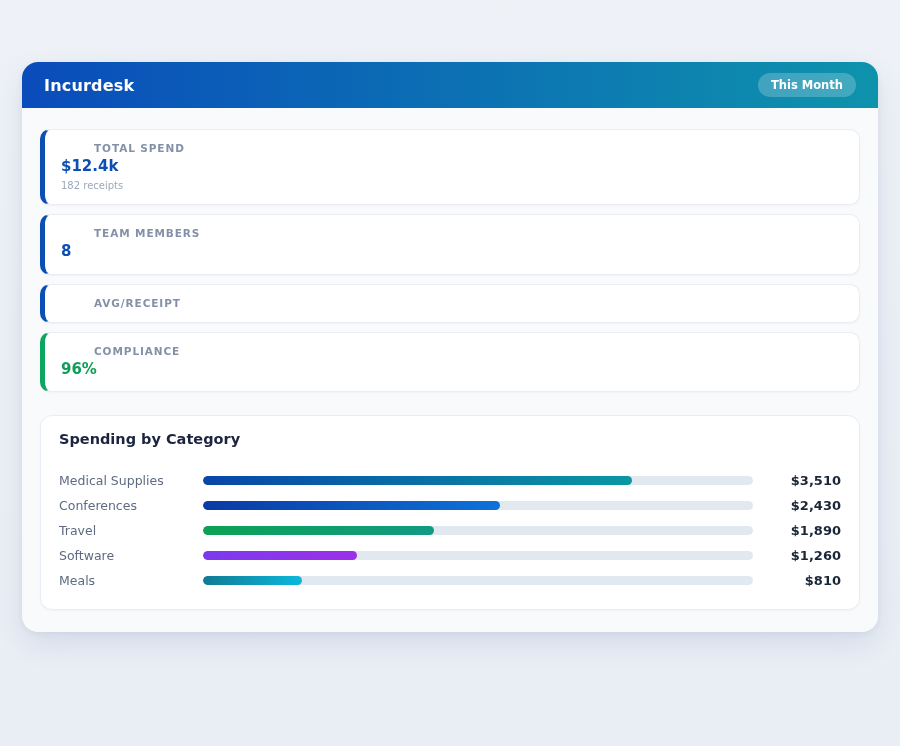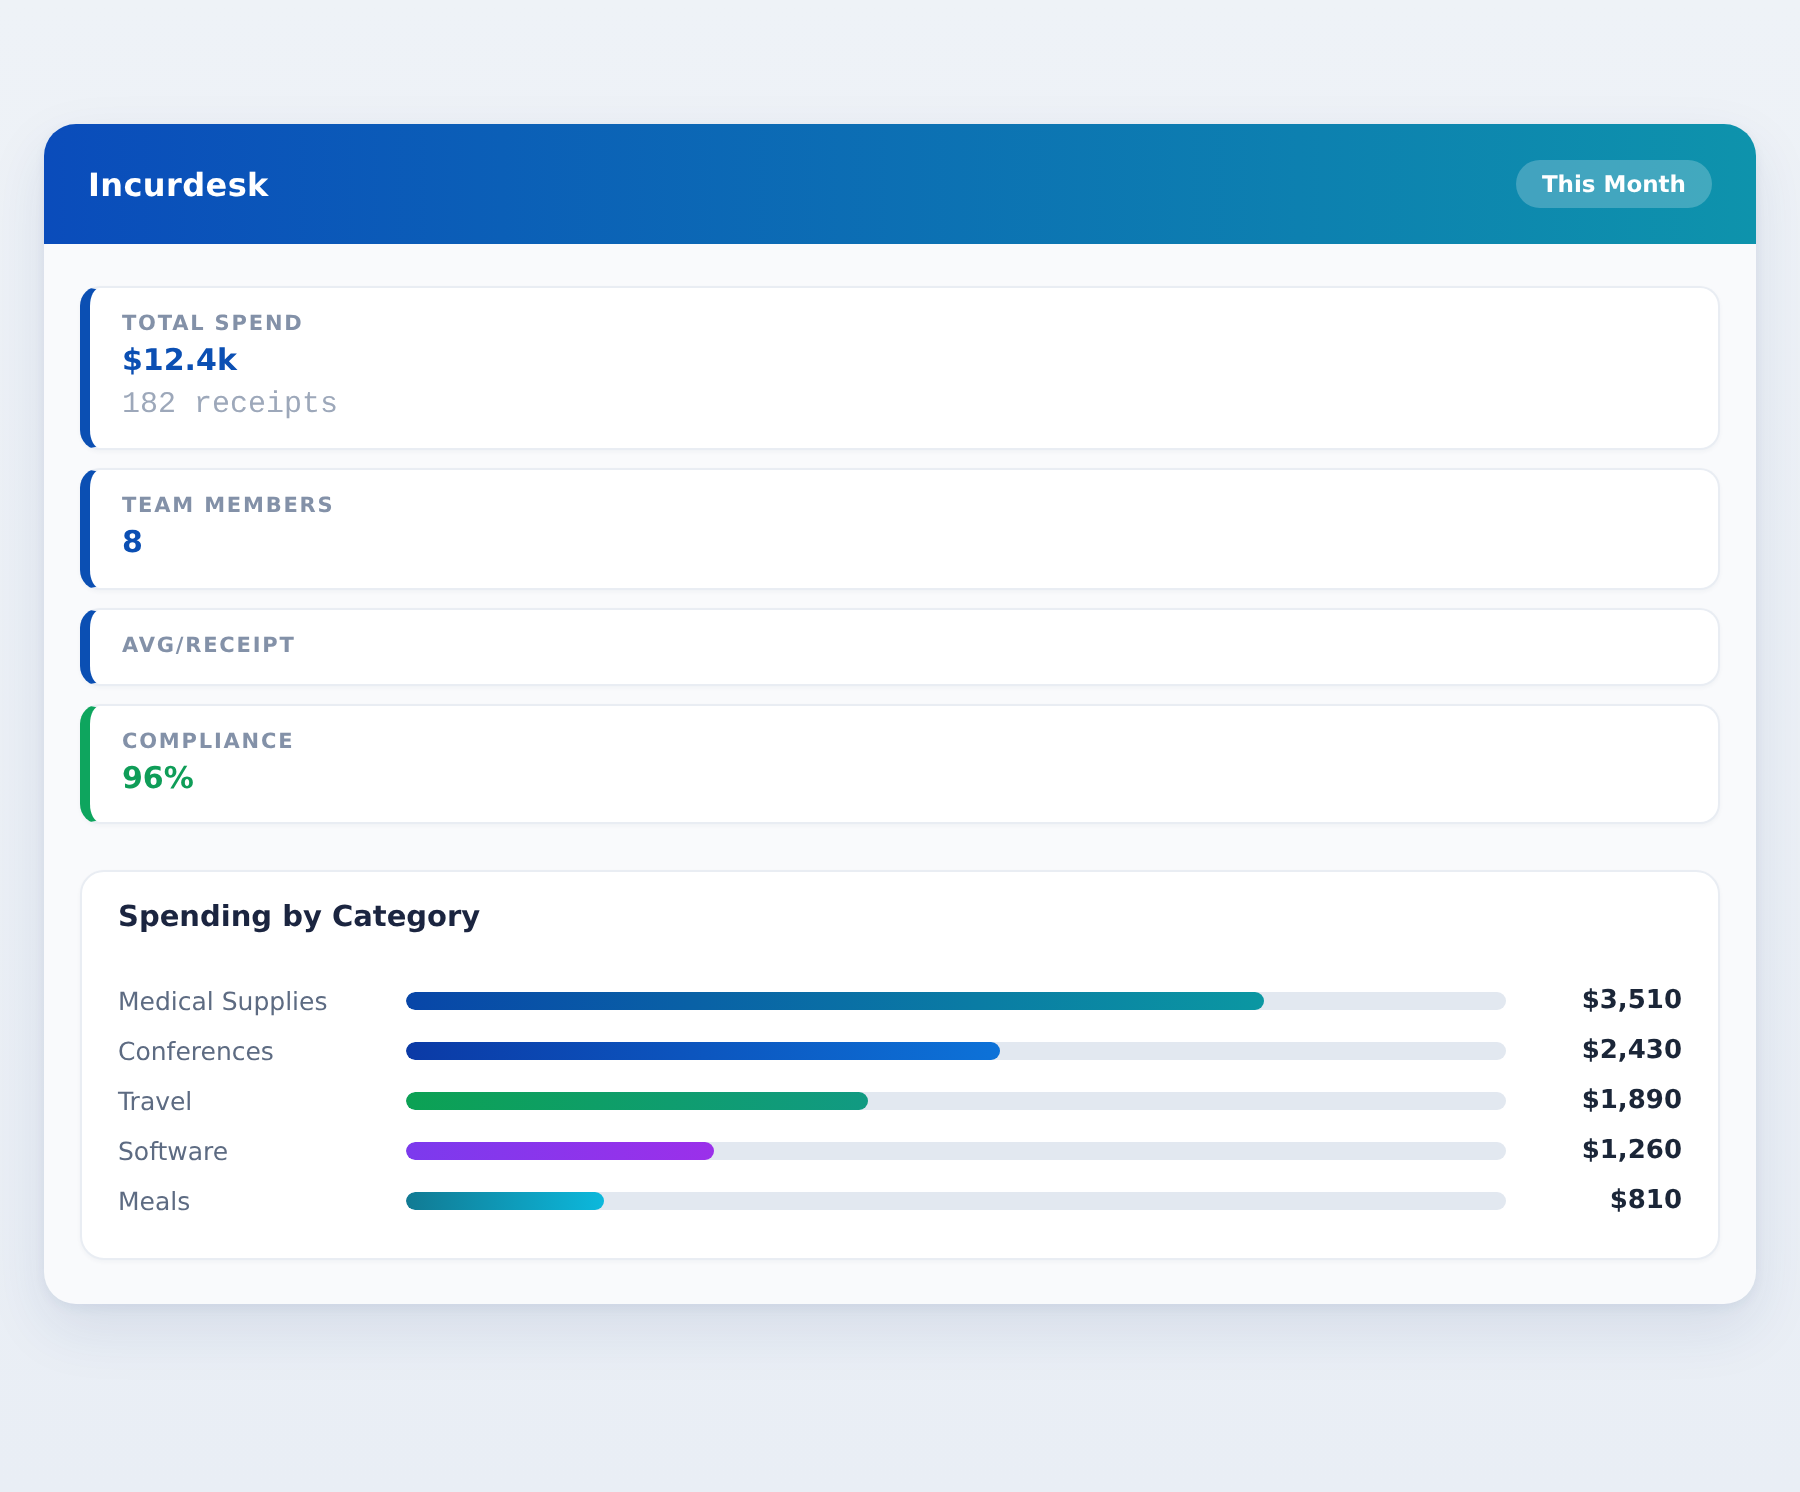--- a/index.html
+++ b/index.html
@@ -10,21 +10,21 @@
   }
   .panel {
     width: 856px;
     margin: 62px auto 0;
     border-radius: 16px;
     background: #f9fafc;
     box-shadow: 0 12px 30px rgba(30, 60, 120, 0.10), 0 2px 6px rgba(30,60,120,0.06);
     overflow: hidden;
   }
   .header {
-    height: 60px;
+    height: 46px;
     display: flex;
     align-items: center;
     justify-content: space-between;
     padding: 0 22px;
   }
   .header-title {
     color: #ffffff;
     font-size: 16px;
     font-weight: bold;
     letter-spacing: 0.2px;
@@ -48,32 +48,32 @@
     padding: 12px 16px 13px;
     margin-bottom: 9px;
     box-shadow: 0 1px 2px rgba(20,40,80,0.04);
   }
   .stat-label {
     font-size: 10.5px;
     font-weight: bold;
     letter-spacing: 0.9px;
     text-transform: uppercase;
     color: #8391a8;
+    margin-left: 33px;
   }
   .stat-value {
     font-size: 15px;
     font-weight: bold;
     margin-top: 4px;
     line-height: 1.15;
   }
   .stat-sub {
-    font-size: 15px;
+    font-size: 10px;
     color: #9da8ba;
     margin-top: 5px;
-    font-family: Liberation Mono, monospace;
   }
   .chart-card {
     background: #ffffff;
     border: 1px solid #e9edf3;
     border-radius: 12px;
     margin-top: 23px;
     padding: 15px 18px 16px;
     box-shadow: 0 1px 2px rgba(20,40,80,0.04);
   }
   .chart-title {

